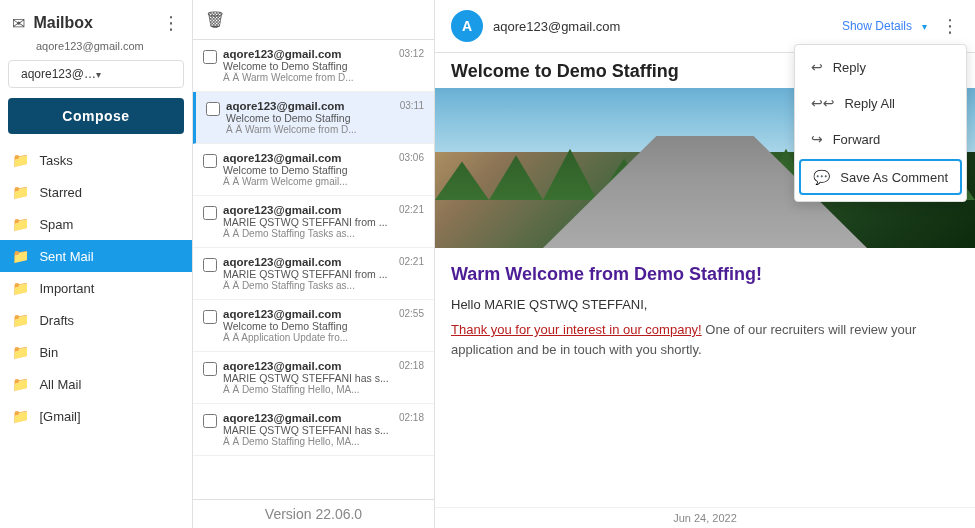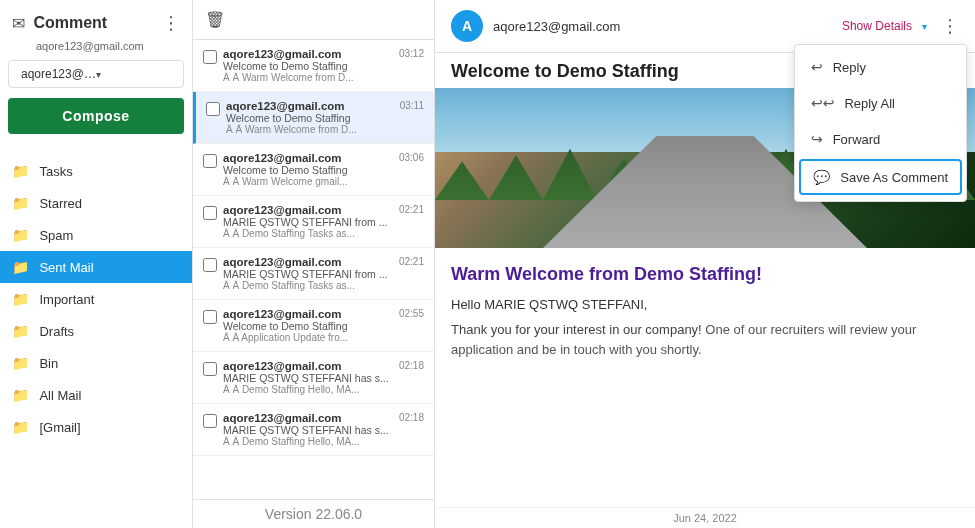--- a/index.html
+++ b/index.html
@@ -57,26 +57,26 @@
       flex: 1;
       overflow: hidden;
       text-overflow: ellipsis;
       white-space: nowrap;
     }
     #sidebar-account-selector .chevron {
       font-size: 10px;
       color: #555;
     }
     #compose-btn {
-      background: #15803d;
+      background: #0c4a6e;
       color: #fff;
       border: none;
       border-radius: 4px;
       padding: 10px;
-      margin: 0 8px 21px 8px;
+      margin: 0 8px 10px 8px;
       font-size: 14px;
       font-weight: 600;
       cursor: pointer;
       letter-spacing: 0.5px;
     }
     .sidebar-item {
       display: flex;
       align-items: center;
       padding: 8px 12px;
       font-size: 13px;
@@ -191,21 +191,21 @@
       font-weight: 700;
     }
     #sender-email {
       font-size: 13px;
       color: #333;
       font-weight: 500;
       flex: 1;
     }
     #show-details-link {
       font-size: 12px;
-      color: #be185d;
+      color: #3b82f6;
       text-decoration: none;
       cursor: pointer;
     }
     #show-details-chevron {
       font-size: 10px;
       color: #1a9be8;
     }
     #email-more-icon {
       font-size: 18px;
       color: #555;
@@ -269,21 +269,21 @@
     #greeting {
       font-size: 13px;
       color: #333;
       margin-bottom: 8px;
     }
     #body-text {
       font-size: 13px;
       color: #555;
       line-height: 1.5;
     }
-    #body-text .highlight { color: #404040; }
+    #body-text .highlight { color: #b91c1c; text-decoration: underline; }
 
     
     #dropdown-menu {
       position: absolute;
       top: 44px;
       right: 8px;
       background: #fff;
       border: 1px solid #ddd;
       border-radius: 4px;
       box-shadow: 0 4px 12px rgba(0,0,0,0.15);
@@ -316,21 +316,21 @@
       text-align: center;
       border-top: 1px solid #f0f0f0;
     }
   </style>
 </head>
 <body>
 
 <div id="sidebar">
   <div id="sidebar-header">
     <span id="sidebar-mailbox-icon">✉</span>
-    <span id="sidebar-title">Comment</span>
+    <span id="sidebar-title">Mailbox</span>
     <span id="sidebar-more-icon">⋮</span>
   </div>
   <div id="sidebar-account">aqore123@gmail.com</div>
   <div id="sidebar-account-selector">
     <span>aqore123@gmail.c...</span>
     <span class="chevron">▾</span>
   </div>
   <button id="compose-btn">Compose</button>
 
   <div class="sidebar-item">

